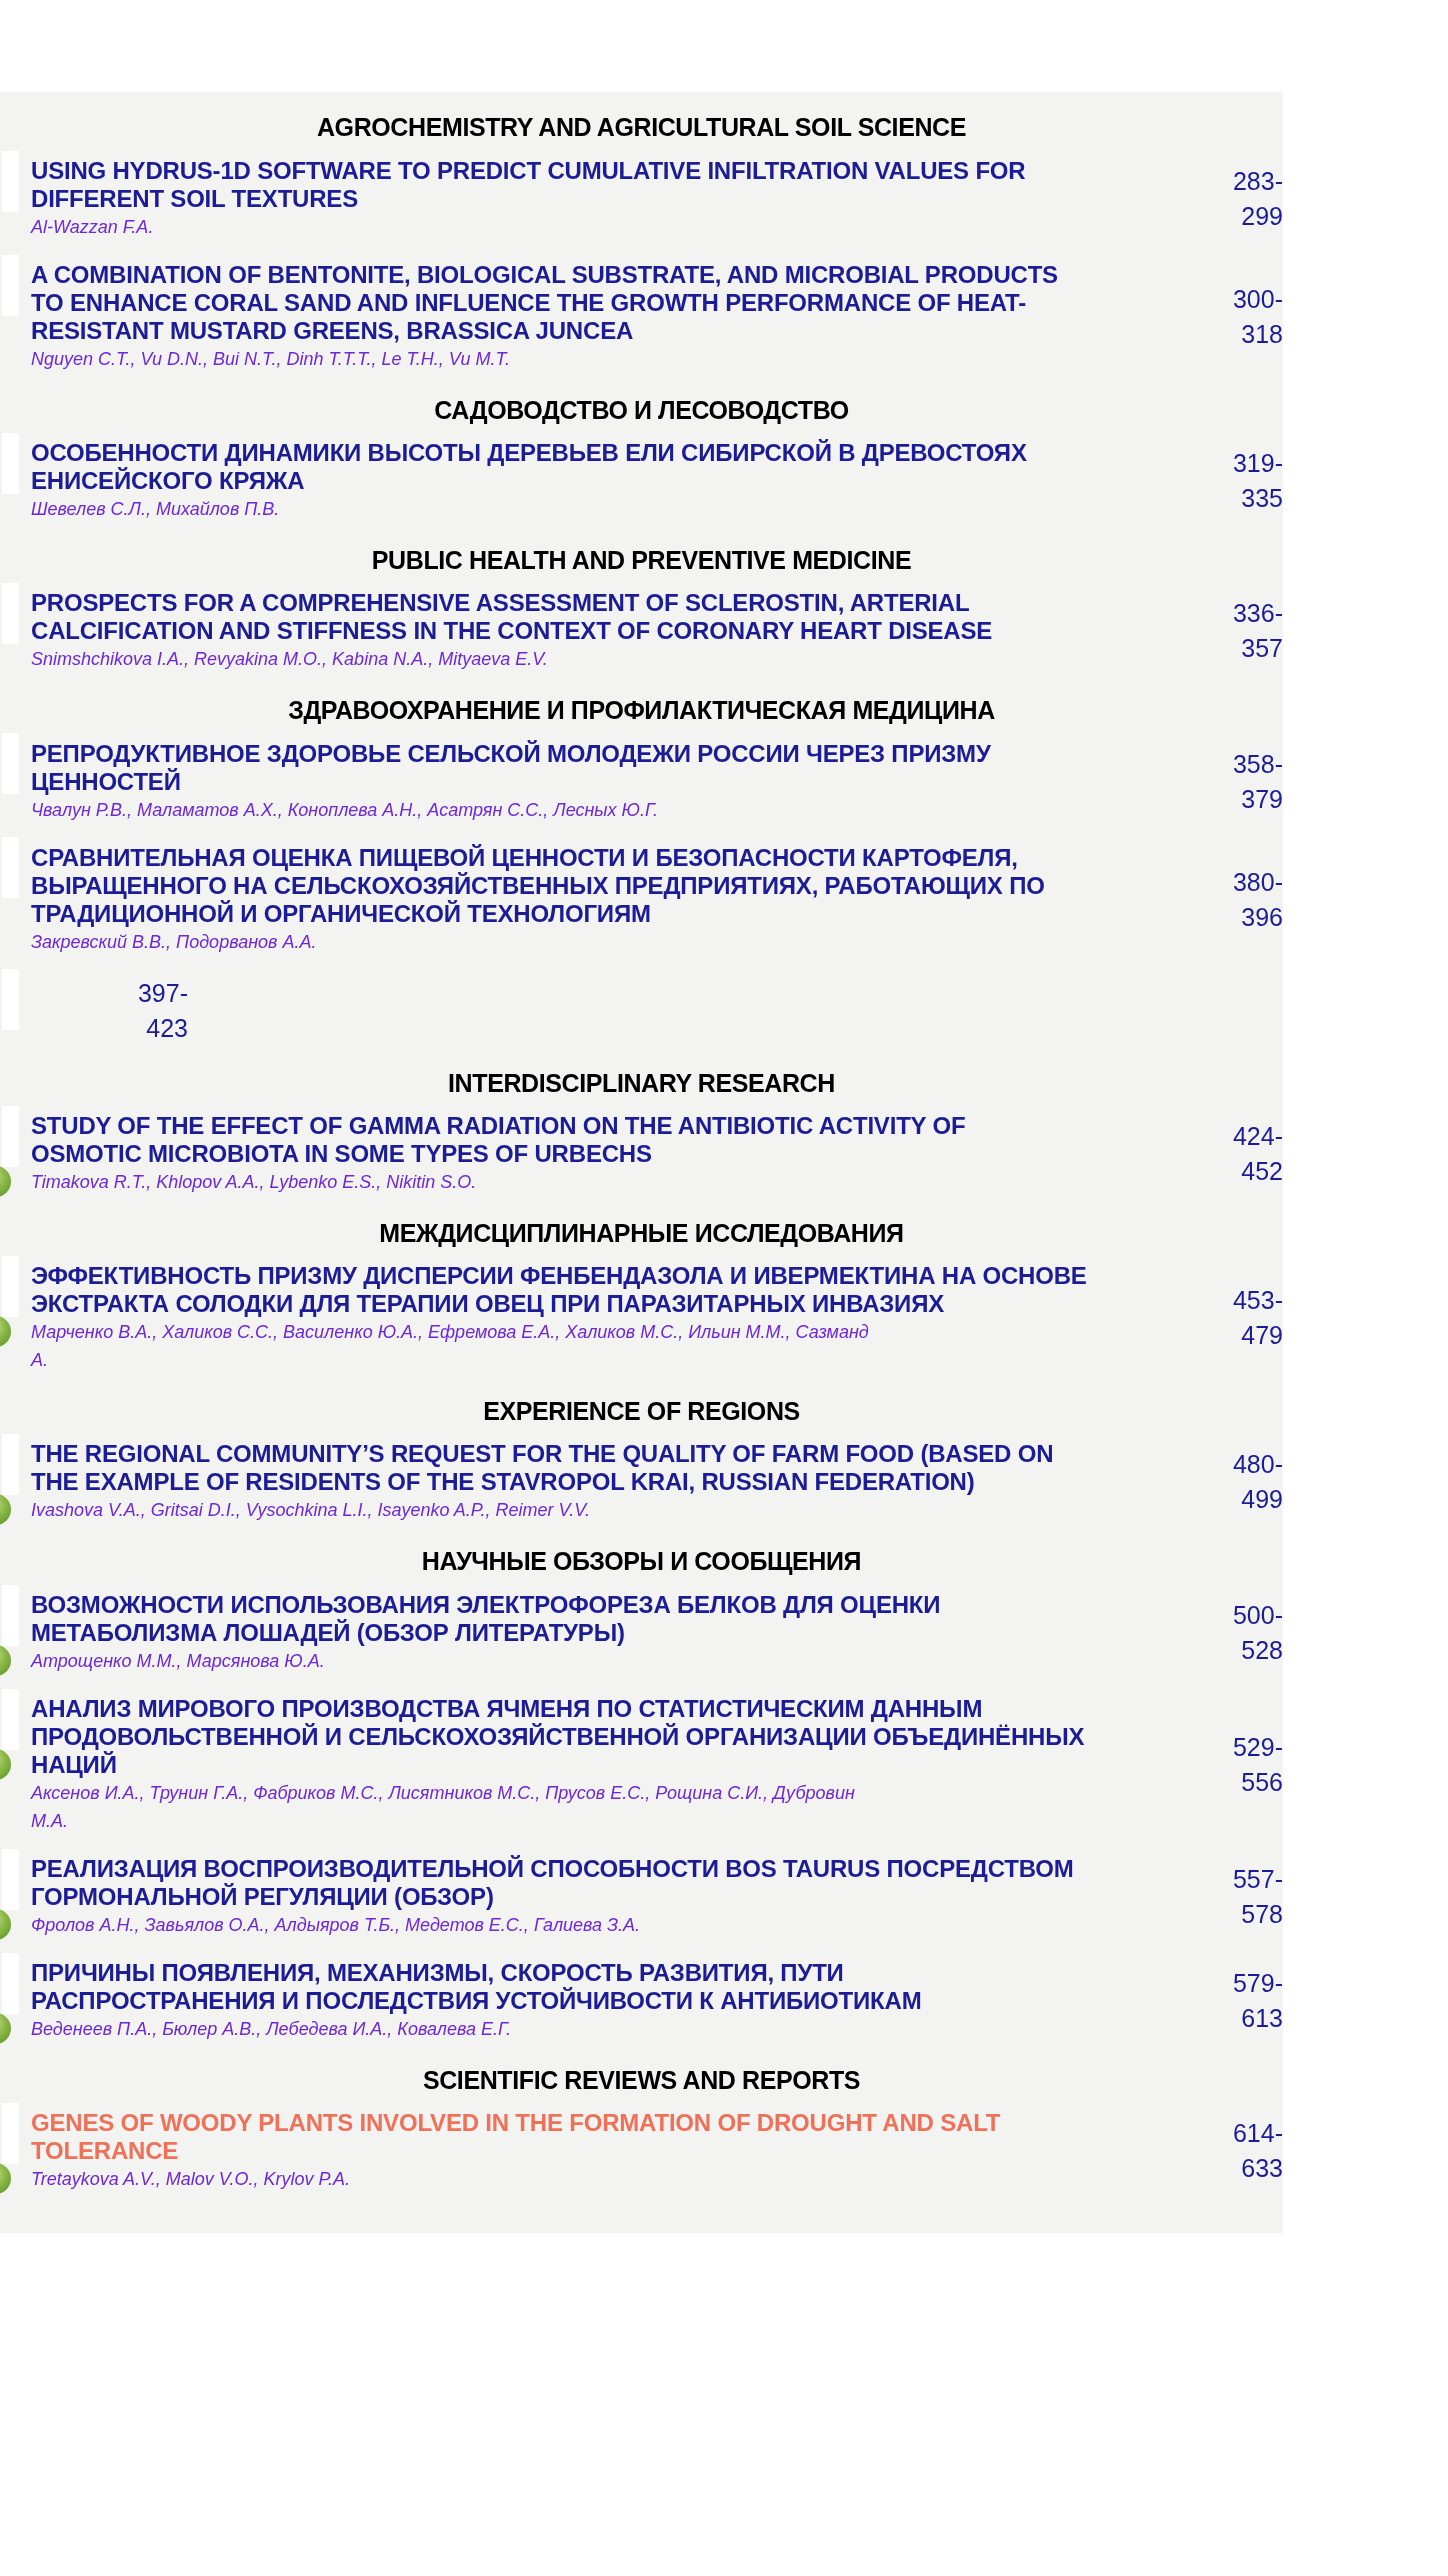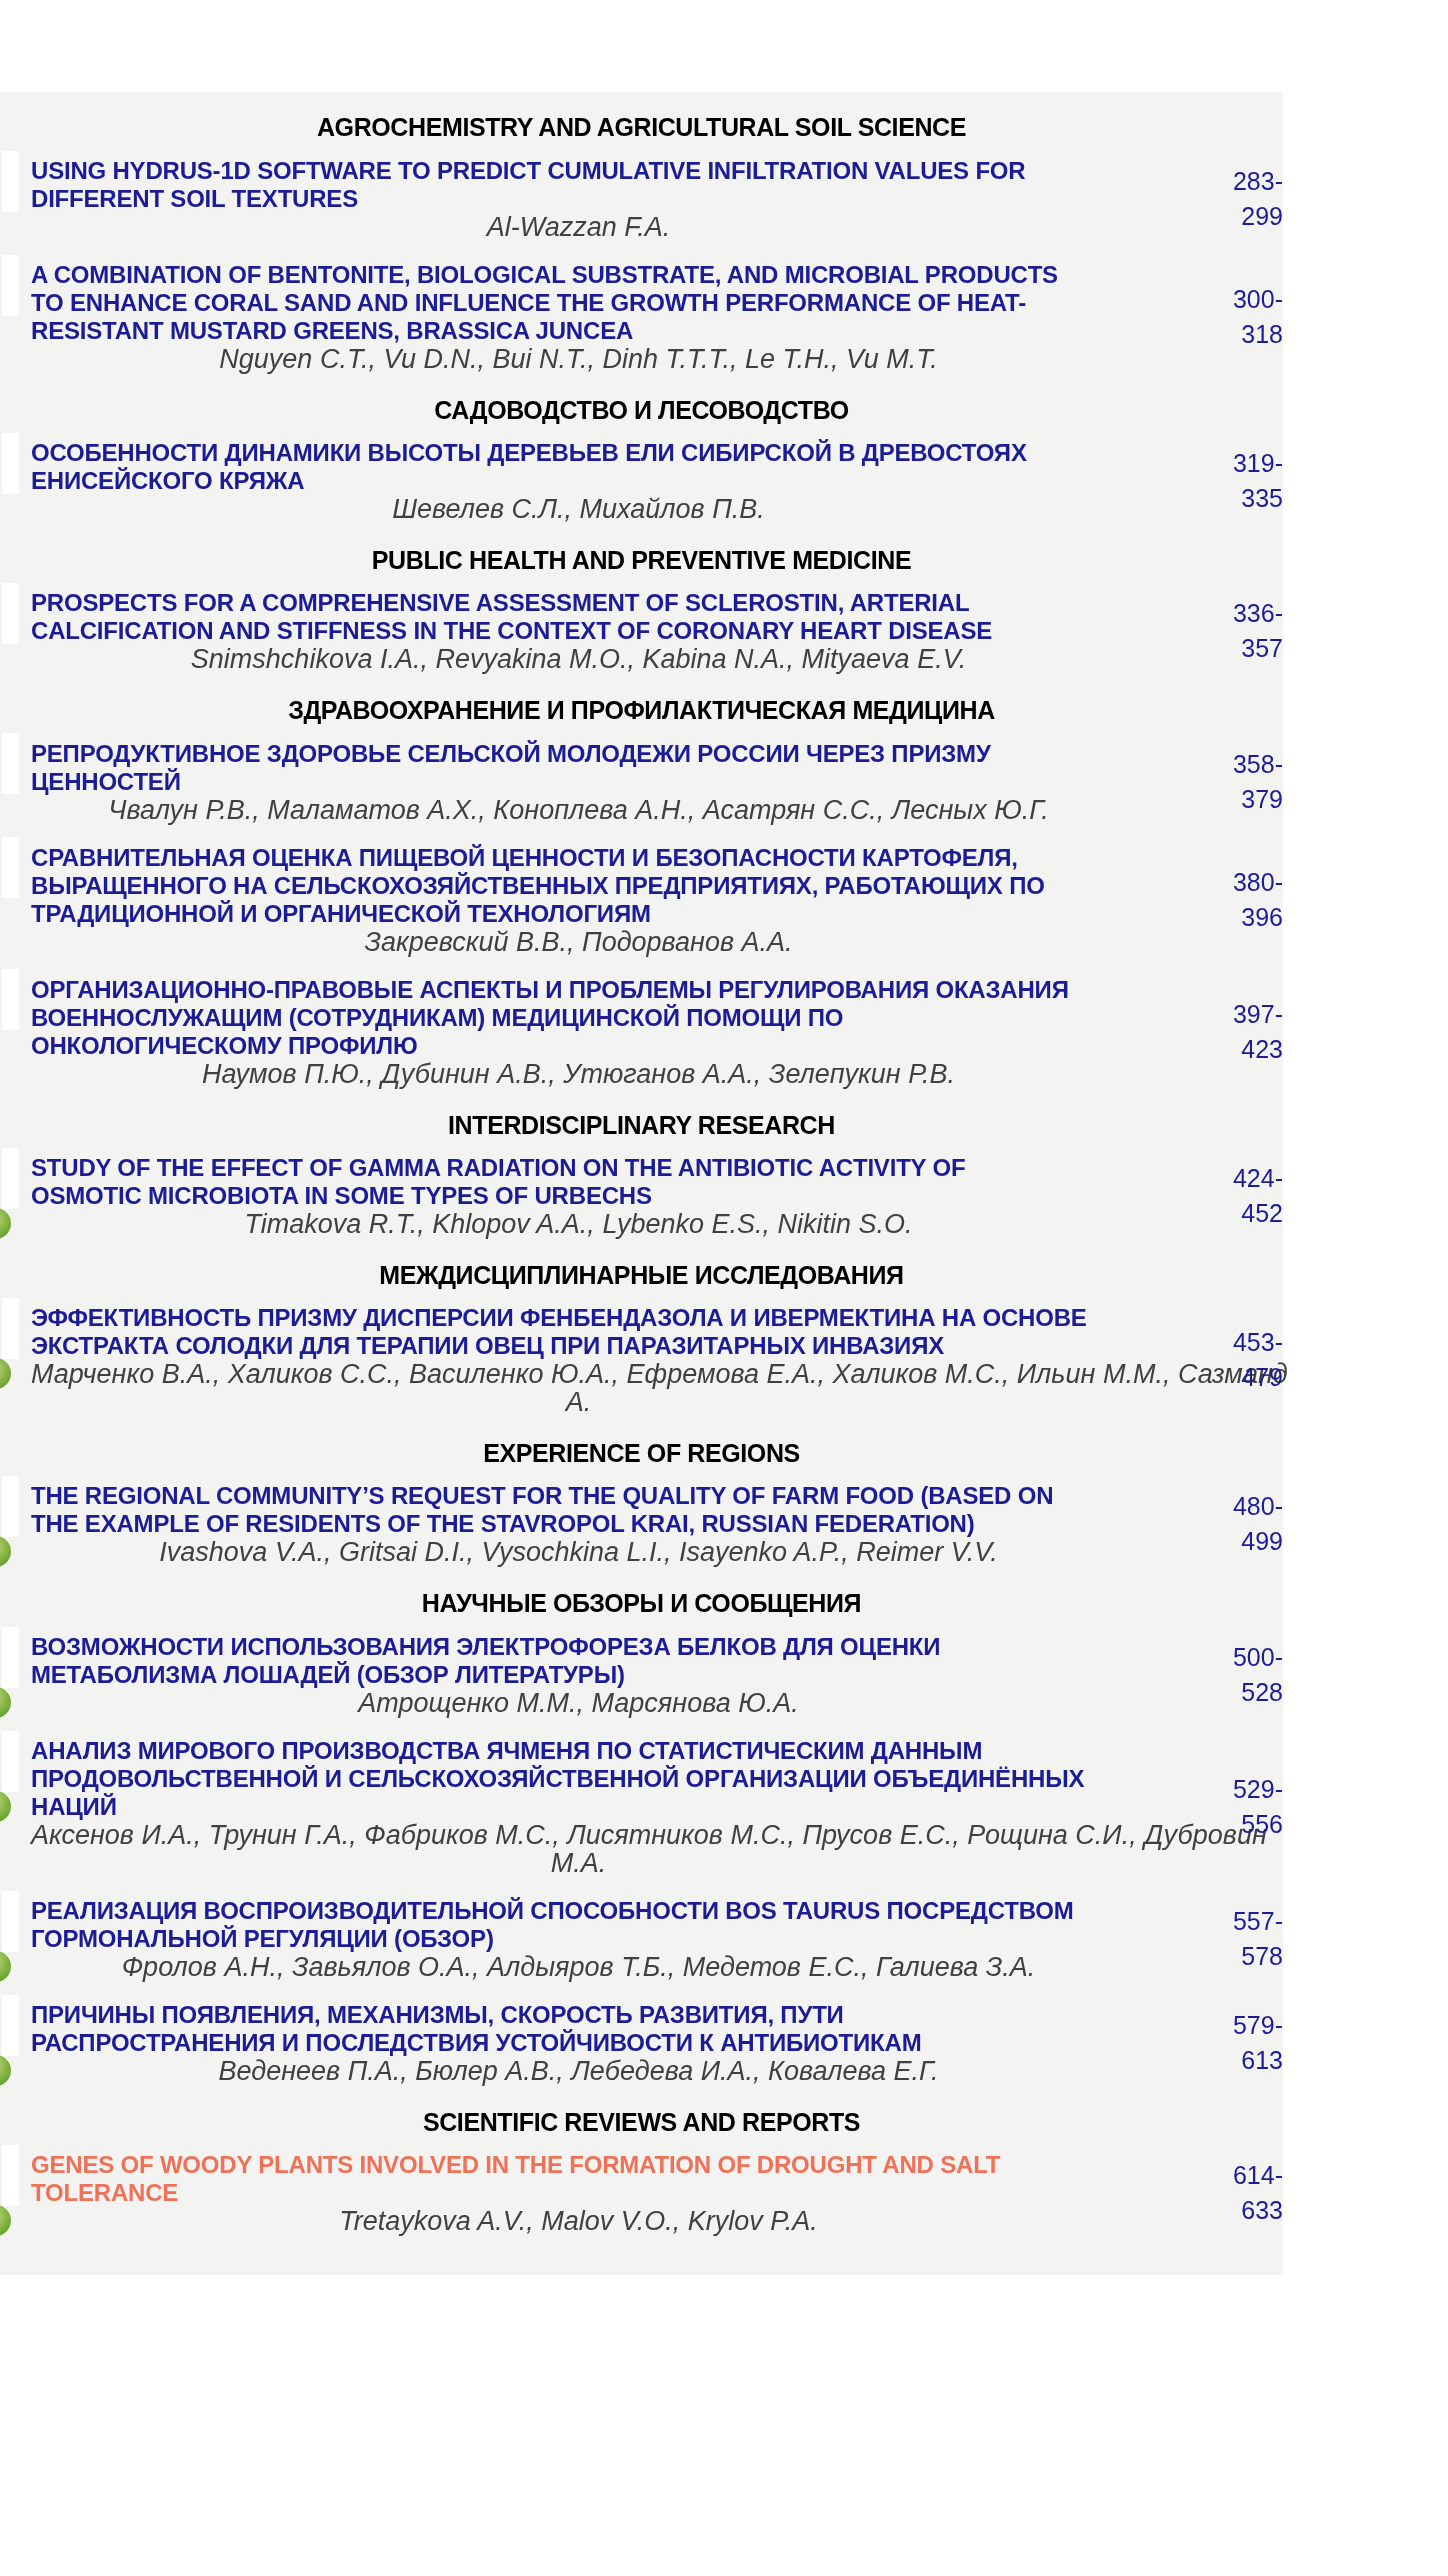--- a/index.html
+++ b/index.html
@@ -34,21 +34,21 @@
     position:absolute;left:-20px;top:54px;width:31px;height:31px;border-radius:50%;
     background:radial-gradient(circle at 42% 35%, #c9de8d 0%, #8db84a 45%, #6ba32f 75%, #5d9329 100%);
   }
   .entry.has-icon .oa-icon{display:block;}
   .body{flex:1 1 0;min-width:0;}
   .title{
     font-weight:bold;font-size:24px;line-height:28px;color:#1c1c96;
     letter-spacing:-0.2px;white-space:pre;
   }
   .authors{
-    font-style:italic;font-size:27px;line-height:28px;color:#404040;white-space:pre;text-align:center;
+    font-style:italic;font-size:18px;line-height:28px;color:#6d28d9;white-space:pre;
   }
   .pages{
     flex:0 0 157px;width:157px;text-align:right;align-self:center;
     font-size:25px;line-height:35px;color:#1c1c96;white-space:pre;
   }
   .entry.highlighted .title{
     color:#ee7158;
     text-decoration-color:#ee7158;
     text-decoration-thickness:3.1px;
     text-underline-offset:5.4px;
@@ -137,26 +137,20 @@
 ТРАДИЦИОННОЙ И ОРГАНИЧЕСКОЙ ТЕХНОЛОГИЯМ</div>
       <div class="authors">Закревский В.В., Подорванов А.А.</div>
     </div>
     <div class="pages">380-
 396</div>
   </div>
 
   <div class="entry">
     <span class="marker"></span>
 
-    <div class="body">
-      <div class="title">ОРГАНИЗАЦИОННО-ПРАВОВЫЕ АСПЕКТЫ И ПРОБЛЕМЫ РЕГУЛИРОВАНИЯ ОКАЗАНИЯ
-ВОЕННОСЛУЖАЩИМ (СОТРУДНИКАМ) МЕДИЦИНСКОЙ ПОМОЩИ ПО
-ОНКОЛОГИЧЕСКОМУ ПРОФИЛЮ</div>
-      <div class="authors">Наумов П.Ю., Дубинин А.В., Утюганов А.А., Зелепукин Р.В.</div>
-    </div>
     <div class="pages">397-
 423</div>
   </div>
 
   <div class="section">INTERDISCIPLINARY RESEARCH</div>
 
   <div class="entry has-icon">
     <span class="marker"></span>
     <span class="oa-icon"></span>
     <div class="body">

